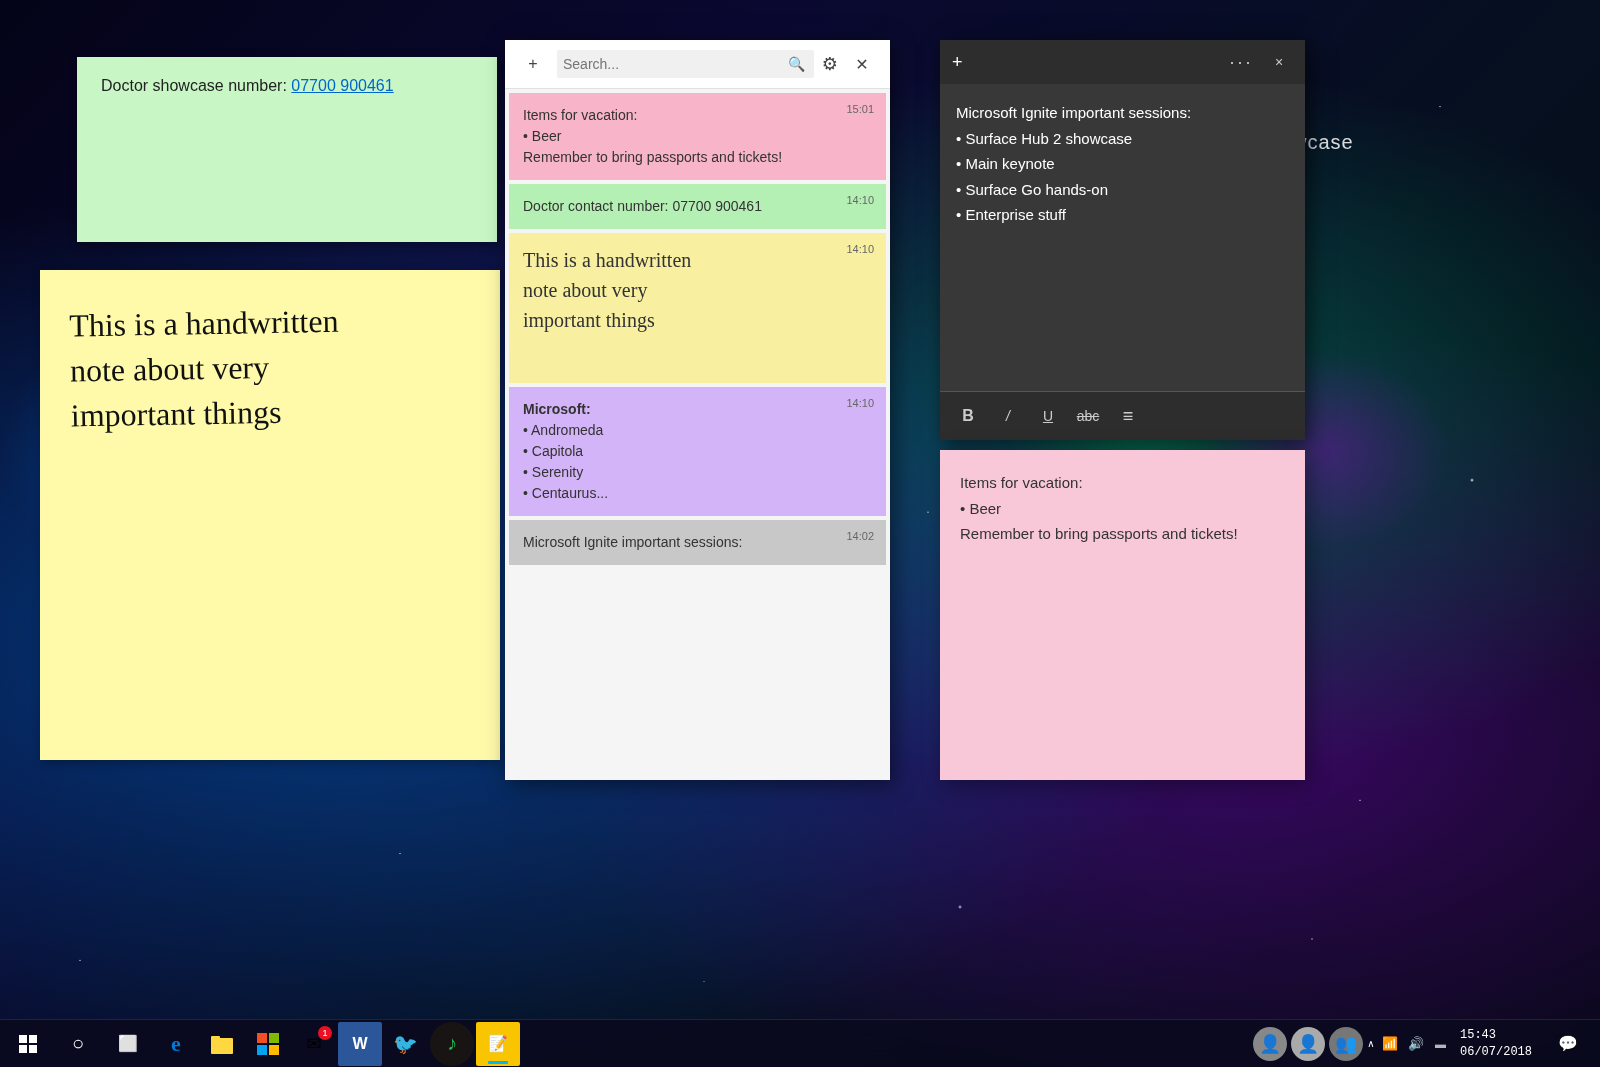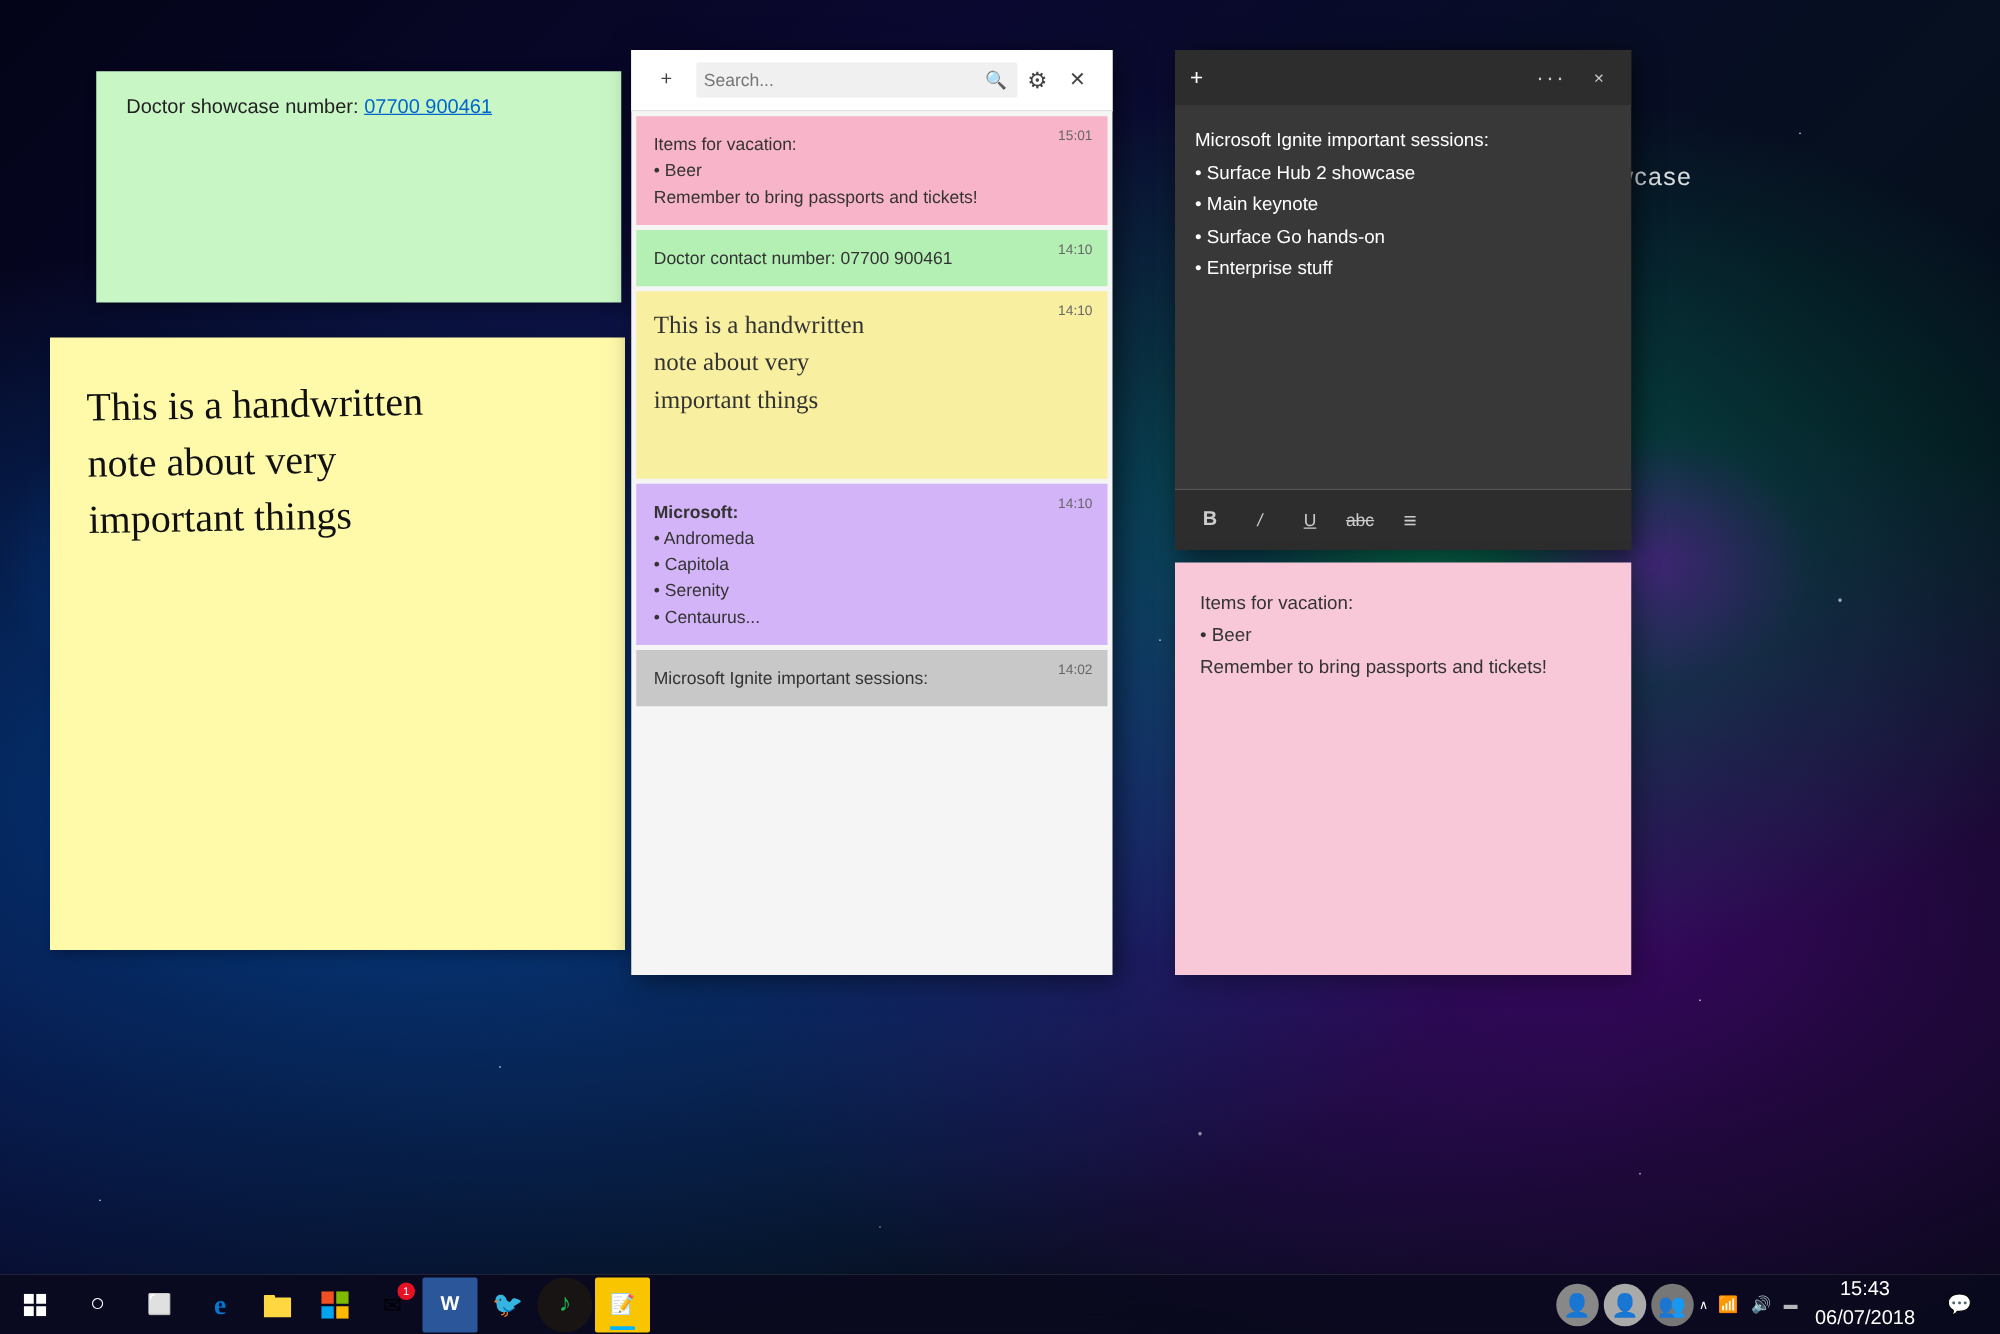--- a/index.html
+++ b/index.html
@@ -140,24 +140,25 @@
     .taskbar-right {
       margin-left: auto;
       display: flex;
       align-items: center;
       gap: 4px;
       padding-right: 8px;
       color: white;
     }
 
     .taskbar-time {
-      text-align: center;
-      font-size: 16px;
+      text-align: left;
+      font-size: 12px;
       line-height: 1.4;
       padding: 0 8px;
+      font-family: Liberation Mono, monospace;
     }
 
     .notification-badge {
       position: absolute;
       top: 4px;
       right: 4px;
       width: 14px;
       height: 14px;
       background: #e81123;
       border-radius: 50%;

